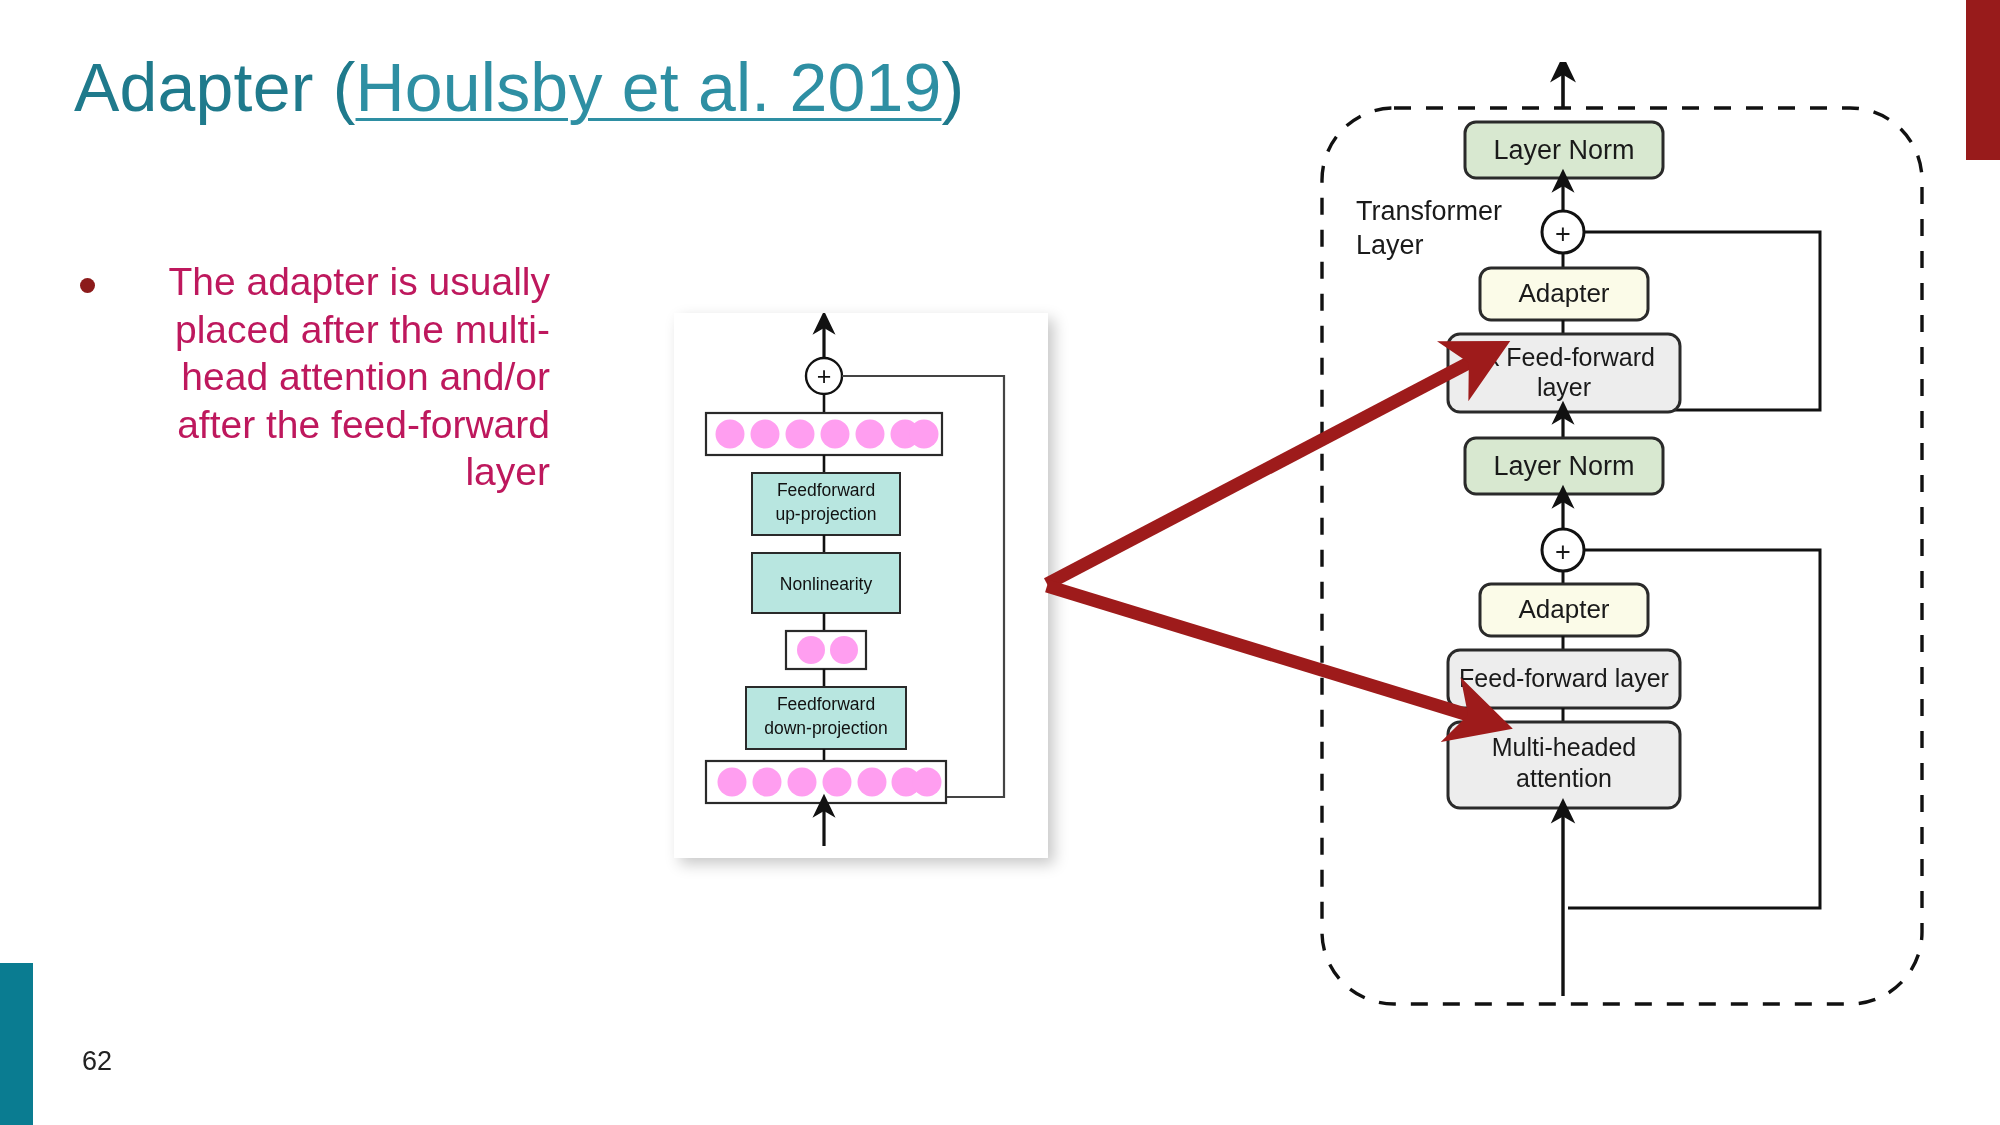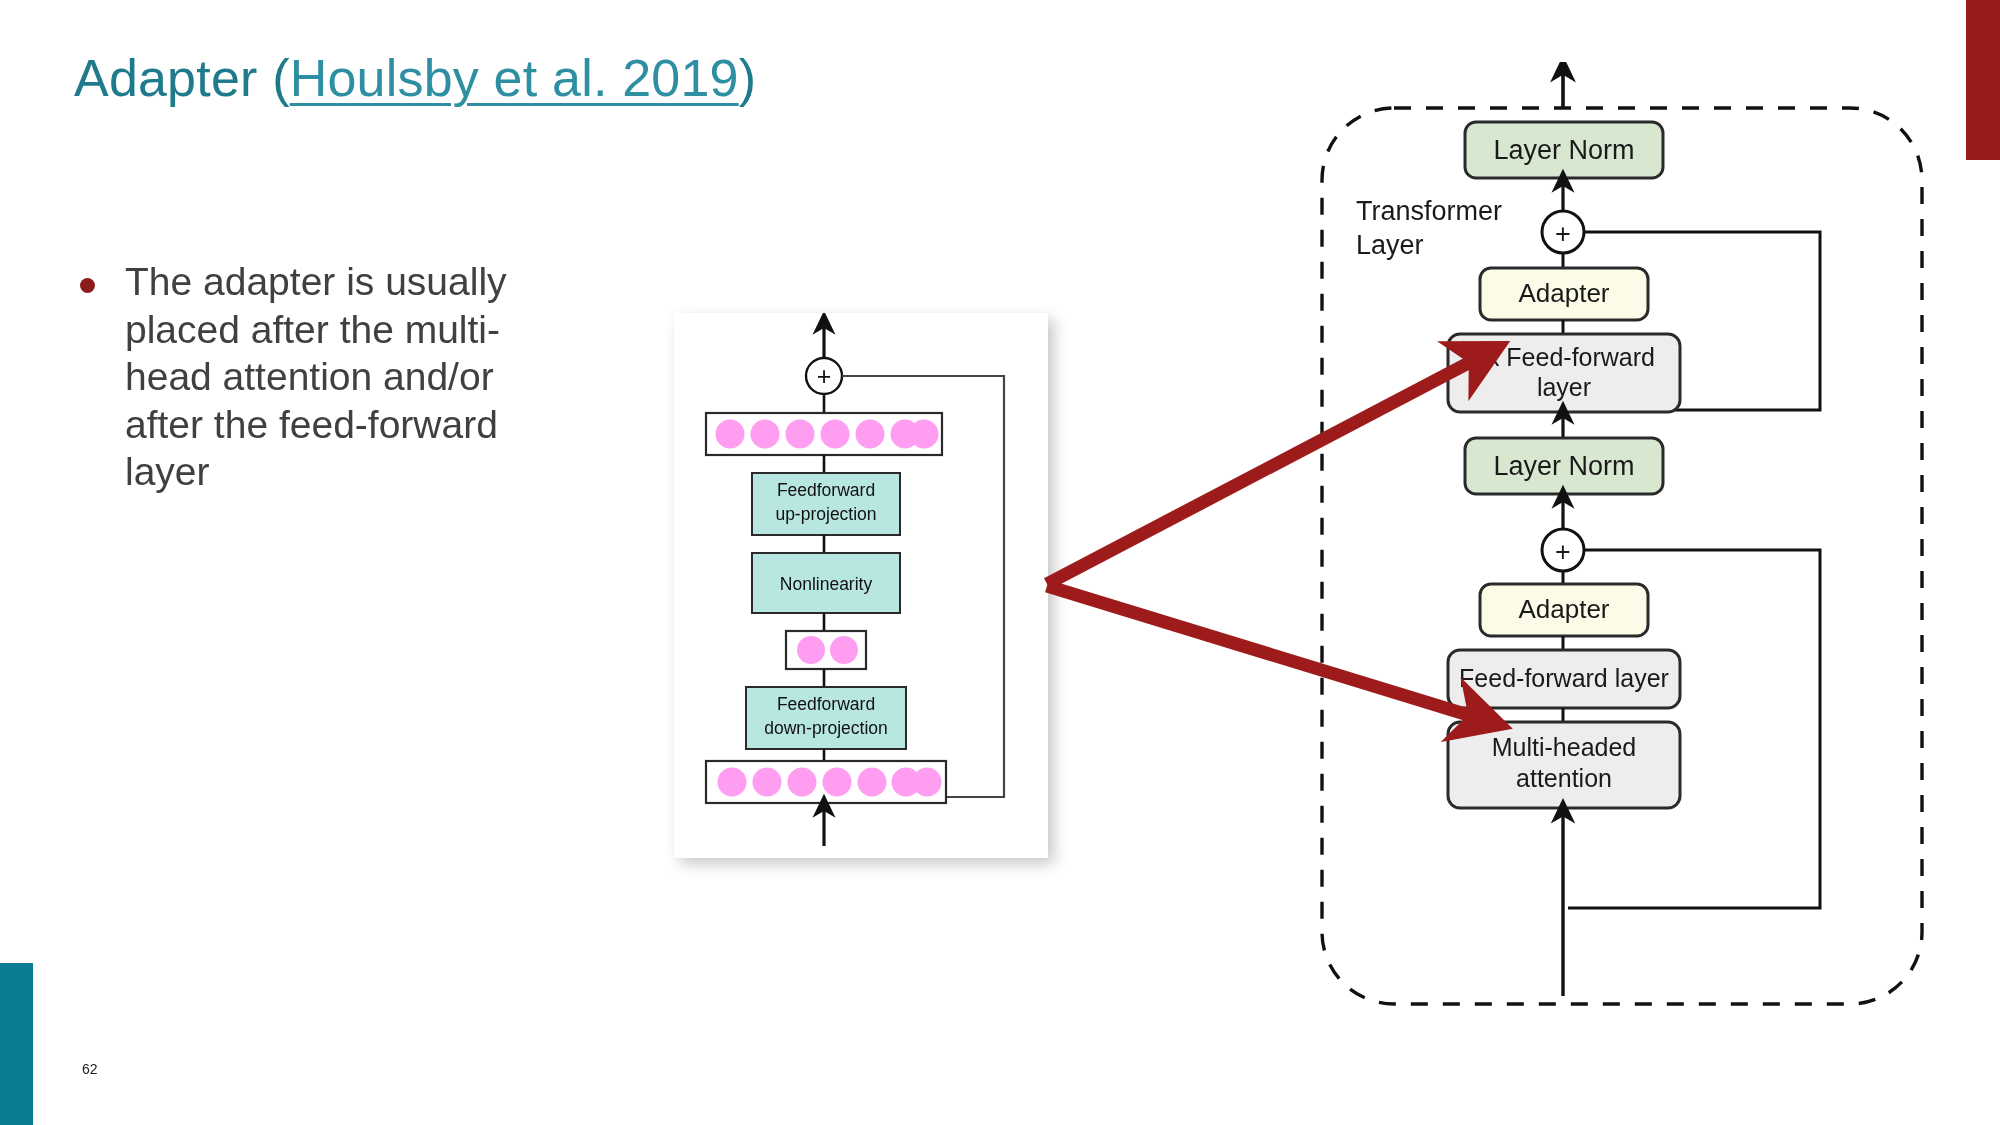--- a/index.html
+++ b/index.html
@@ -23,21 +23,21 @@
   }
   .bar-left {
     position: absolute; left: 0; bottom: 0;
     width: 33px; height: 162px;
     background: #0a7c91;
   }
 
   
   #title {
     position: absolute; left: 74px; top: 48px;
-    font-size: 52px; font-weight: 400;
+    font-size: 68px; font-weight: 400;
     color: #1f7a8c; letter-spacing: .2px;
     white-space: nowrap;
   }
   #title .link {
     color: #2e8fa3;
     text-decoration: underline;
     text-underline-offset: 7px;
     text-decoration-thickness: 3px;
   }
 
@@ -52,27 +52,28 @@
   }
   .bullet-dot {
     flex: 0 0 auto;
     width: 15px; height: 15px;
     border-radius: 50%;
     background: #8c1b1b;
     margin-top: 20px; margin-right: 30px;
   }
   .bullet-text {
     font-size: 39px; line-height: 1.22;
-    color: #404040;
+    color: #be185d;
+    text-align: right;
   }
 
   
   #page-num {
     position: absolute; left: 82px; bottom: 48px;
-    font-size: 14px; color: #222222;
+    font-size: 27px; color: #222222;
   }
 
   
   #left-diagram {
     position: absolute;
     left: 674px; top: 313px;
     width: 374px; height: 545px;
     background: #ffffff;
     box-shadow: 6px 6px 14px rgba(0,0,0,.22);
   }

